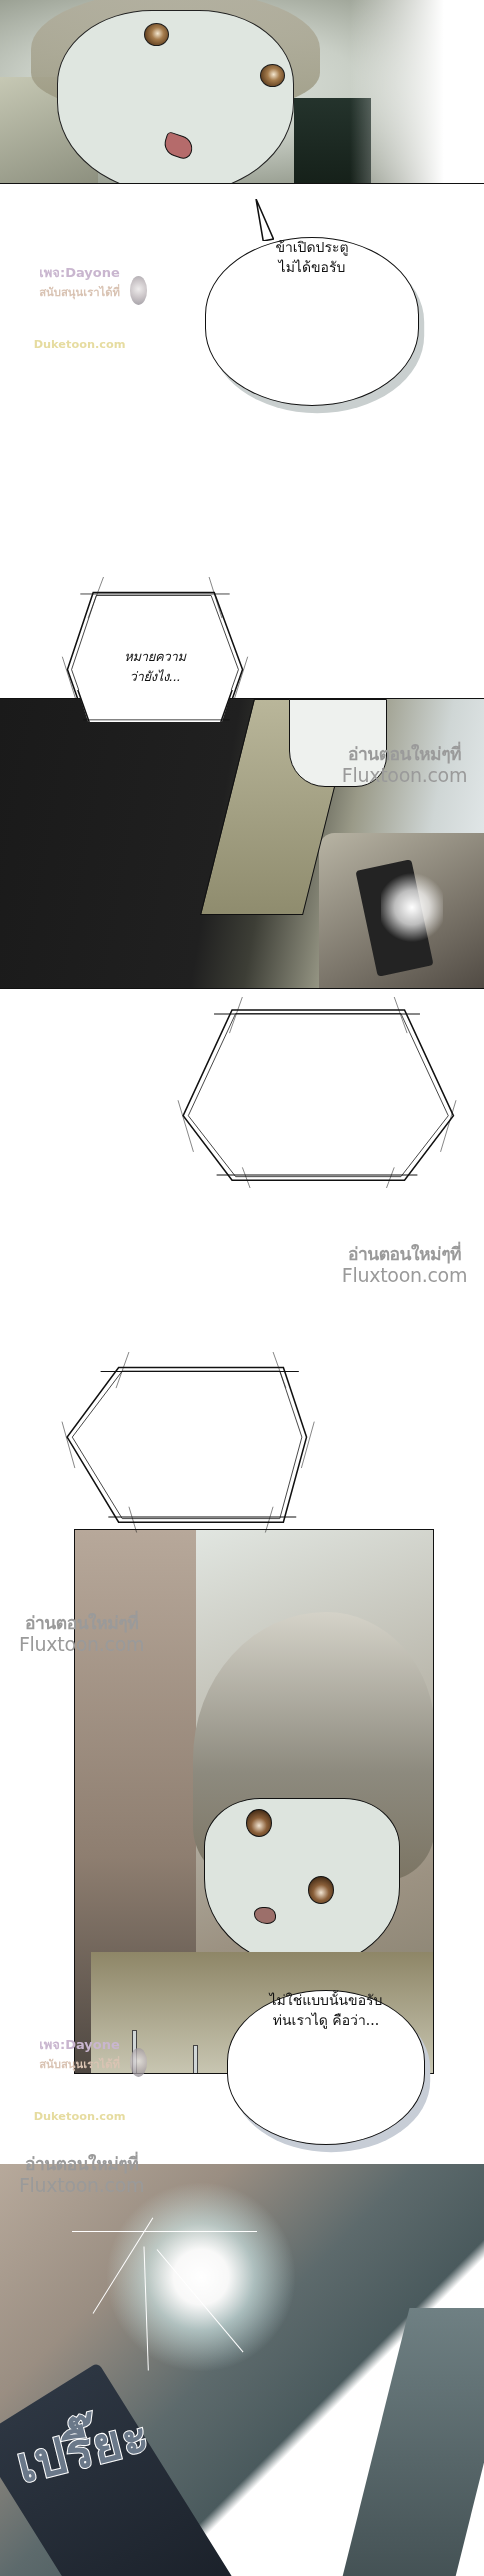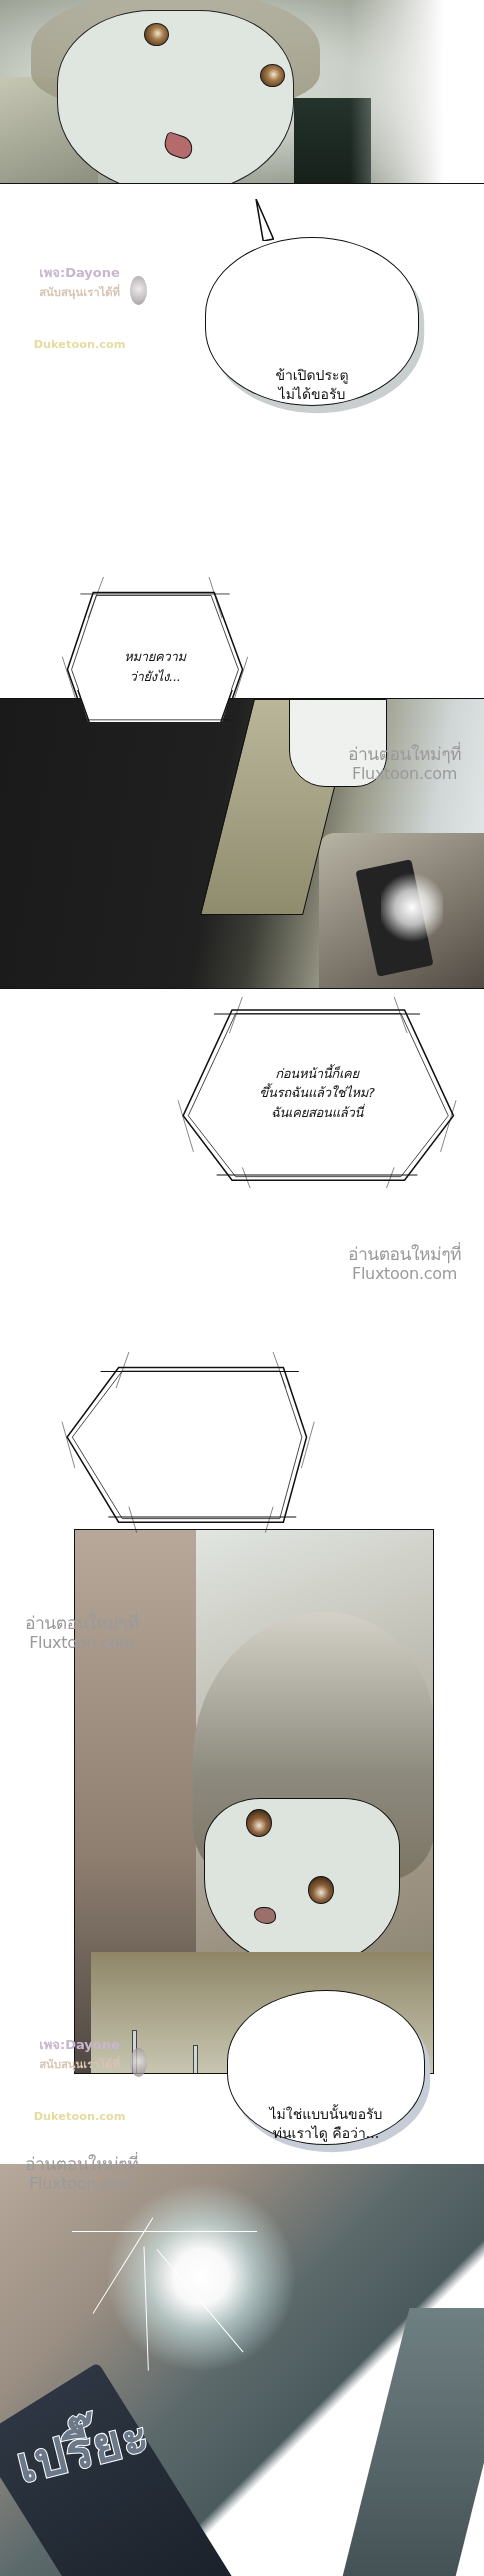--- a/index.html
+++ b/index.html
@@ -85,21 +85,21 @@
                  background: linear-gradient(180deg, #2d3642 0%, #1a2029 100%);
                  transform: rotate(-32deg); border-radius: 6.2px; }
   .p4 .flare { position: absolute; left: 93px; top: 5.2px; width: 216px; height: 216px;
                background: radial-gradient(circle, #ffffff 0%, rgba(255,255,255,.95) 18%, rgba(214,240,240,.6) 35%, rgba(255,255,255,0) 62%); }
   .p4 .ray { position: absolute; background: #ffffff; height: 1px; transform-origin: left center; }
 
   
   .bubble-round { position: absolute; background: #fff; border: 1.5px solid #111;
                   border-radius: 50% / 46%;
                   box-shadow: 5.2px 7.2px 0 #c9cfcf;
-                  display: flex; align-items: flex-end; justify-content: center; text-align: center; }
+                  display: flex; align-items: flex-start; justify-content: center; text-align: center; }
   .bubble-round .txt { font-family: "DejaVu Serif", serif; font-size: 14px; line-height: 1.4; color: #111; }
   .tail { position: absolute; width: 0; height: 0; }
 
   .b1 { left: 205px; top: 237px; width: 214px; height: 169px; }
   .b1-tail { left: 255px; top: 199px; width: 18.5px; height: 42px; }
 
   .b5 { left: 227px; top: 1990px; width: 198px; height: 155px; box-shadow: 5.2px 7.2px 0 #c7cdd6; }
   .b5-tail { left: 278px; top: 1999px; width: 20.6px; height: 77px; }
 
   
@@ -108,22 +108,22 @@
   .hex .txt { position: absolute; left: 0; right: 0; top: 50%; transform: translateY(-50%);
               text-align: center; font-family: "DejaVu Sans", sans-serif; font-style: italic;
               font-size: 13px; line-height: 1.5; color: #111; letter-spacing: -0.3px; }
 
   .h2 { left: 52px; top: 577px; width: 206px; height: 144px; }
   .h3 { left: 178px; top: 997px; width: 278px; height: 191px; }
   .h4 { left: 62px; top: 1352px; width: 278px; height: 196px; }
 
   
   .wm-flux { position: absolute; text-align: center; color: #9a9a9a; font-family: "DejaVu Sans", sans-serif; }
-  .wm-flux .l1 { font-size: 17.5px; line-height: 1.15; font-weight: normal; letter-spacing: -0.5px; }
-  .wm-flux .l2 { font-size: 16px; line-height: 1.2; letter-spacing: -0.3px; }
+  .wm-flux .l1 { font-size: 17.5px; line-height: 1.15; font-weight: bold; letter-spacing: -0.5px; }
+  .wm-flux .l2 { font-size: 19px; line-height: 1.2; letter-spacing: -0.3px; }
 
   .wm-duke { position: absolute; text-align: center; font-family: "DejaVu Sans", sans-serif; }
   .wm-duke .a { font-size: 13px; color: #c9b6cf; font-weight: bold; }
   .wm-duke .b { font-size: 11.3px; color: #d9c3b3; font-weight: bold; }
   .wm-duke .c { font-size: 11.3px; color: #e6dca0; font-weight: bold; margin-top: 37px; }
   .wm-duke .avatar { position: absolute; width: 17.5px; height: 29px; border-radius: 50%;
                      background: radial-gradient(circle at 50% 45%, #e9e6e6 0%, #b7afb3 50%, #7e7a83 100%);
                      opacity: .75; }
 
   
@@ -207,25 +207,20 @@
       <polygon points="112,32 433,32 525,230 433,348 112,348 20,230" fill="none" stroke="#111" stroke-width="1.5"></polygon>
       <line x1="70" y1="33" x2="470" y2="33" stroke="#111" stroke-width="2"></line>
       <line x1="75" y1="345" x2="465" y2="345" stroke="#111" stroke-width="2"></line>
       <line x1="125" y1="0" x2="100" y2="70" stroke="#111" stroke-width="1"></line>
       <line x1="420" y1="0" x2="445" y2="70" stroke="#111" stroke-width="1"></line>
       <line x1="0" y1="200" x2="30" y2="300" stroke="#111" stroke-width="1"></line>
       <line x1="540" y1="200" x2="510" y2="300" stroke="#111" stroke-width="1"></line>
       <line x1="125" y1="330" x2="140" y2="370" stroke="#111" stroke-width="1"></line>
       <line x1="420" y1="330" x2="405" y2="370" stroke="#111" stroke-width="1"></line>
     </svg>
-    <div class="txt" style="top:50%;">
-      <div>ก่อนหน้านี้ก็เคย</div>
-      <div>ขึ้นรถฉันแล้วใช่ไหม?</div>
-      <div>ฉันเคยสอนแล้วนี่</div>
-    </div>
   </div>
 
   <div class="wm-flux" style="left:330px; top:1244px; width:149px;">
     <div class="l1">อ่านตอนใหม่ๆที่</div>
     <div class="l2">Fluxtoon.com</div>
   </div>
 
   <div class="panel p3">
     <div class="wall"></div>
     <div class="hair"></div>

